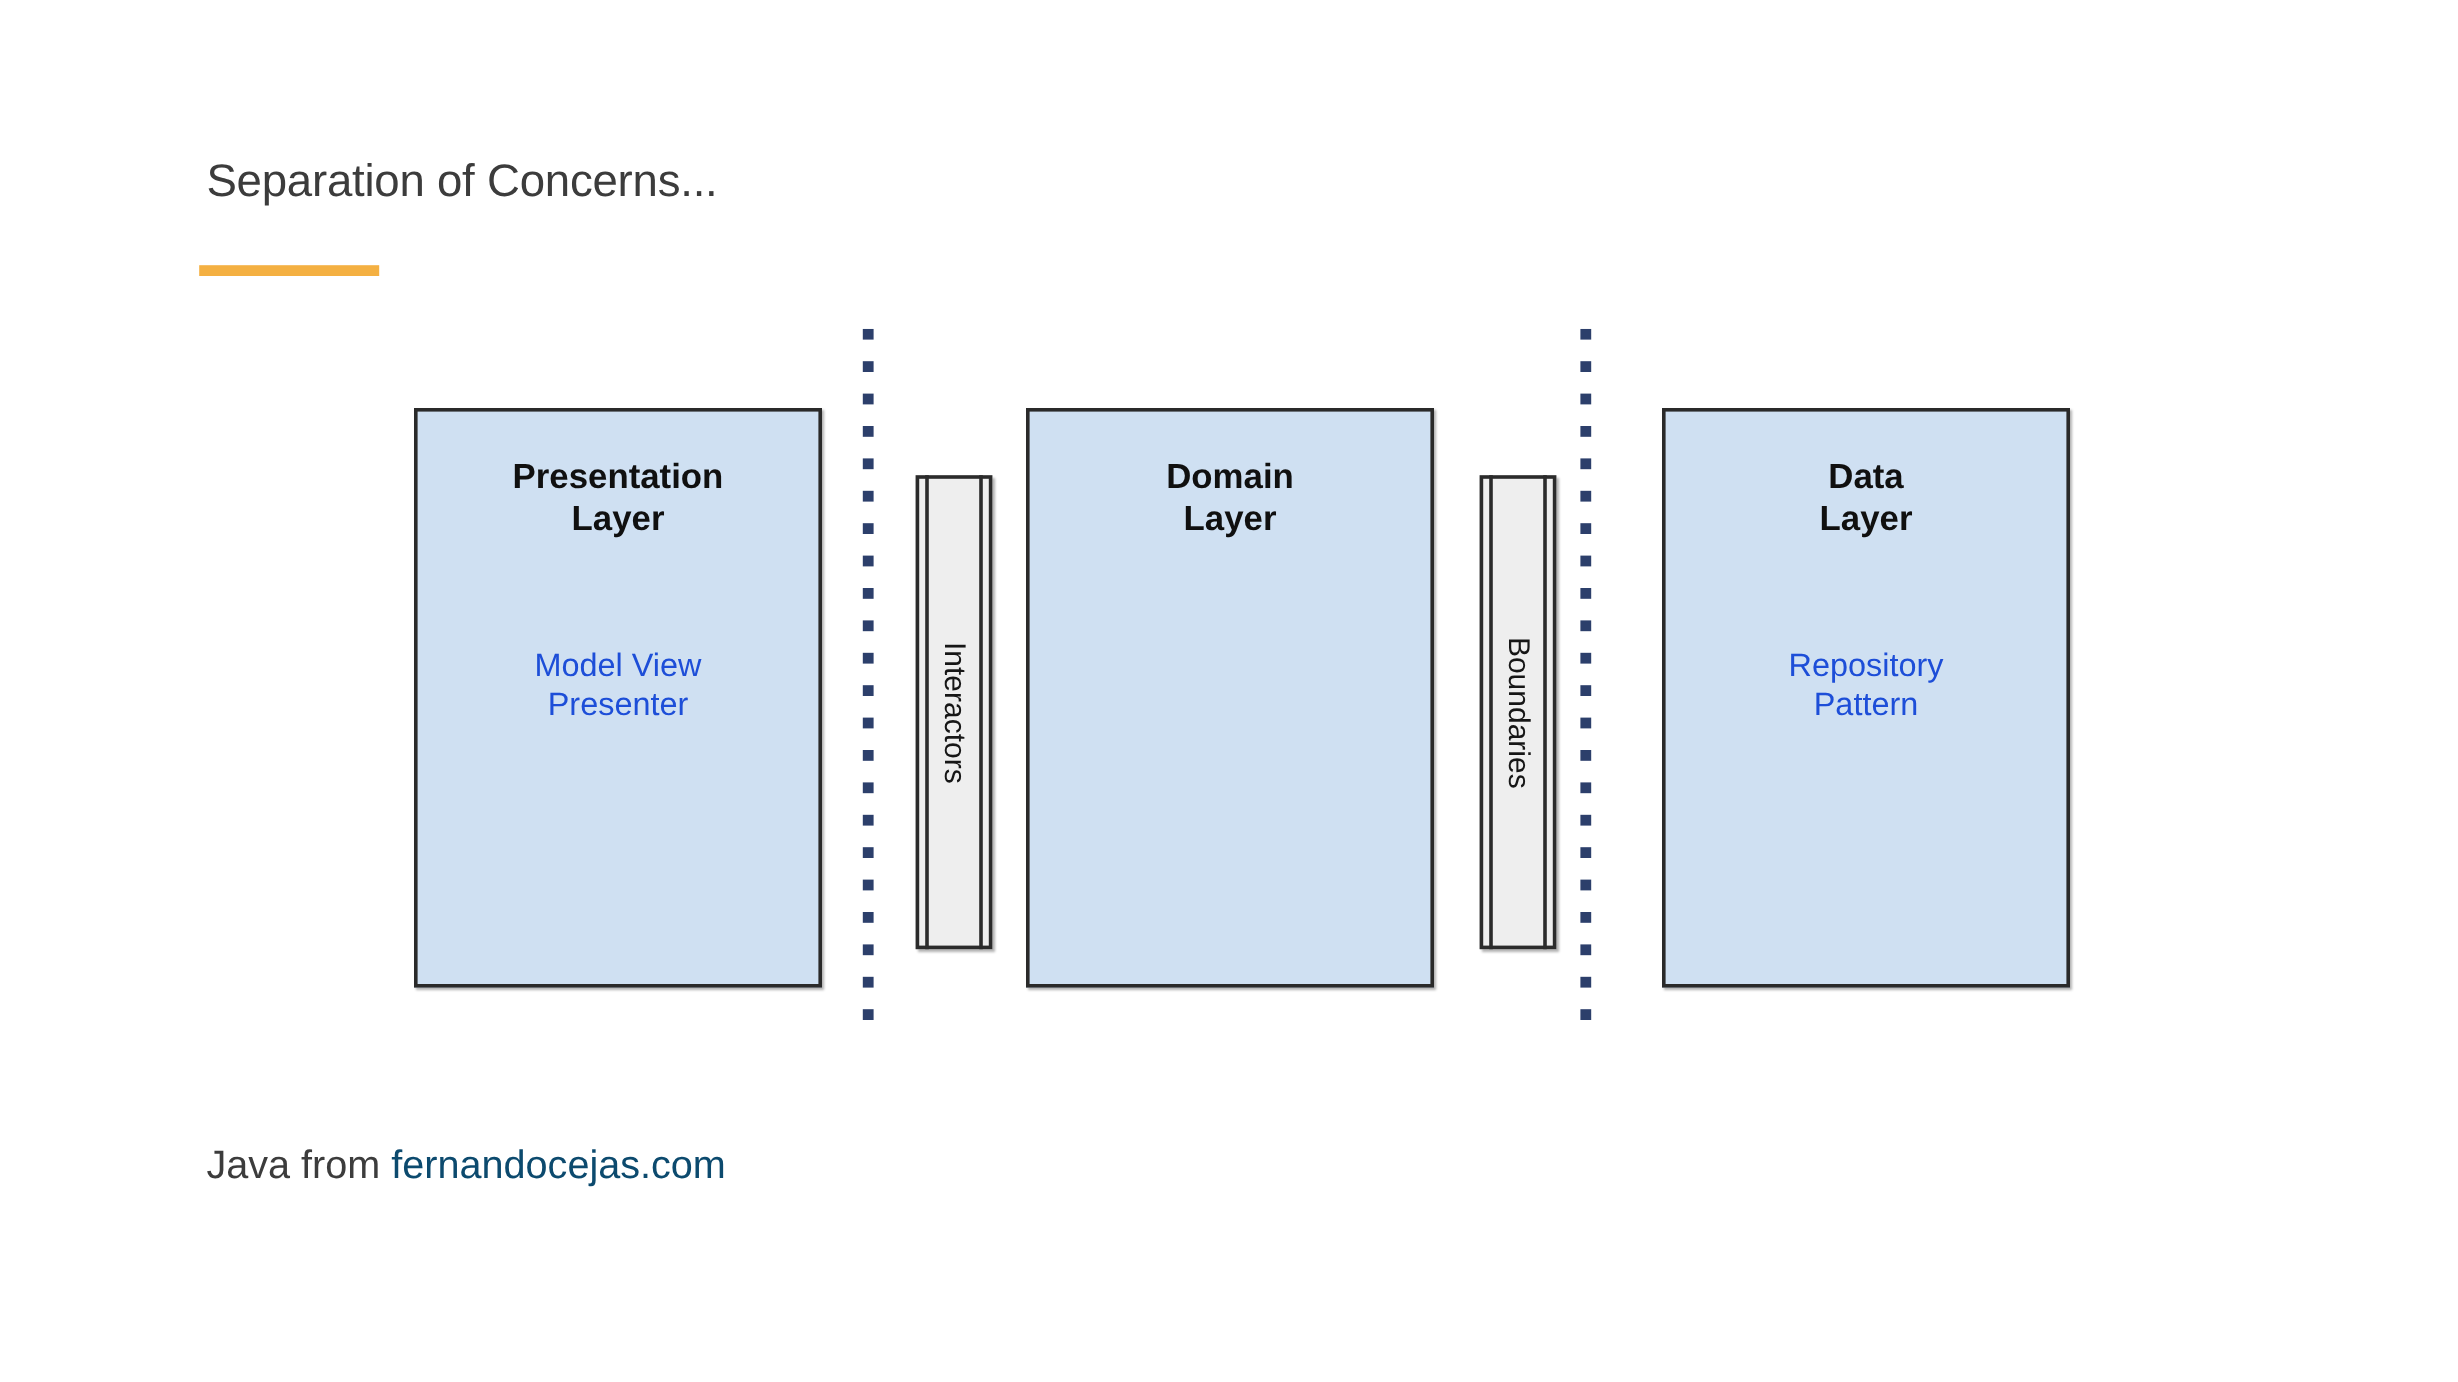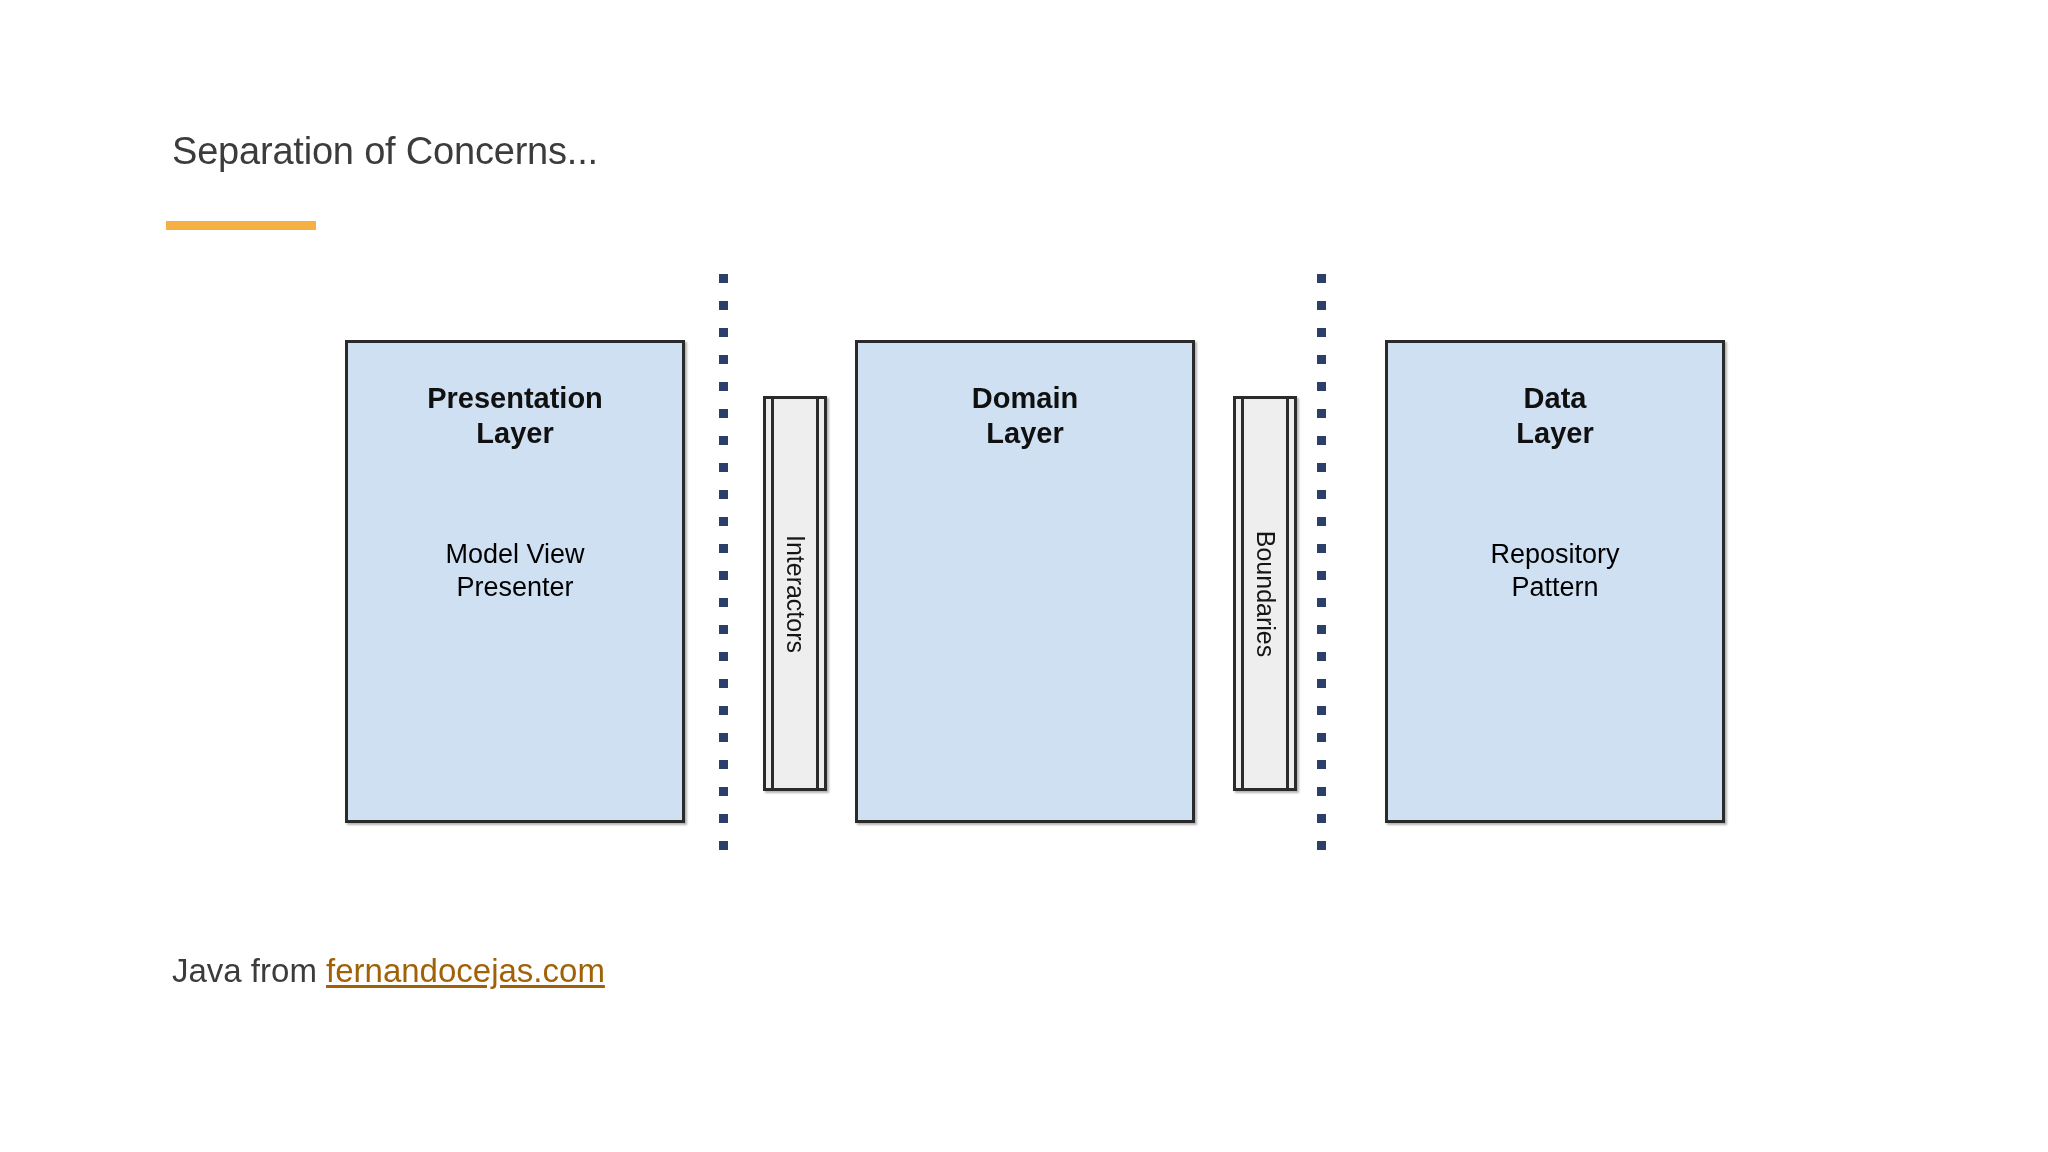--- a/index.html
+++ b/index.html
@@ -83,21 +83,21 @@
     font-size: 29px;
     font-weight: 700;
     color: #101010;
     line-height: 1.22;
     white-space: pre-line;
   }
   .layer-subtitle {
     margin-top: 86px;
     font-size: 27px;
     font-weight: 400;
-    color: #000000;
+    color: #1d4ed8;
     line-height: 1.22;
     white-space: pre-line;
   }
 
   
   .pipe-bar {
     position: absolute;
     top: 396px;
     width: 64px;
     height: 395px;
@@ -138,22 +138,21 @@
   
   .caption {
     position: absolute;
     left: 172px;
     top: 952px;
     font-size: 33px;
     color: #3c3c3c;
     white-space: nowrap;
   }
   .caption-link {
-    color: #a16207;
-    text-decoration: underline;
+    color: #0c4a6e;
     text-underline-offset: 3px;
     cursor: pointer;
   }
 </style>
 </head>
 <body>
 
 <div class="slide-title">Separation of Concerns...</div>
 <div class="title-accent"></div>
 

